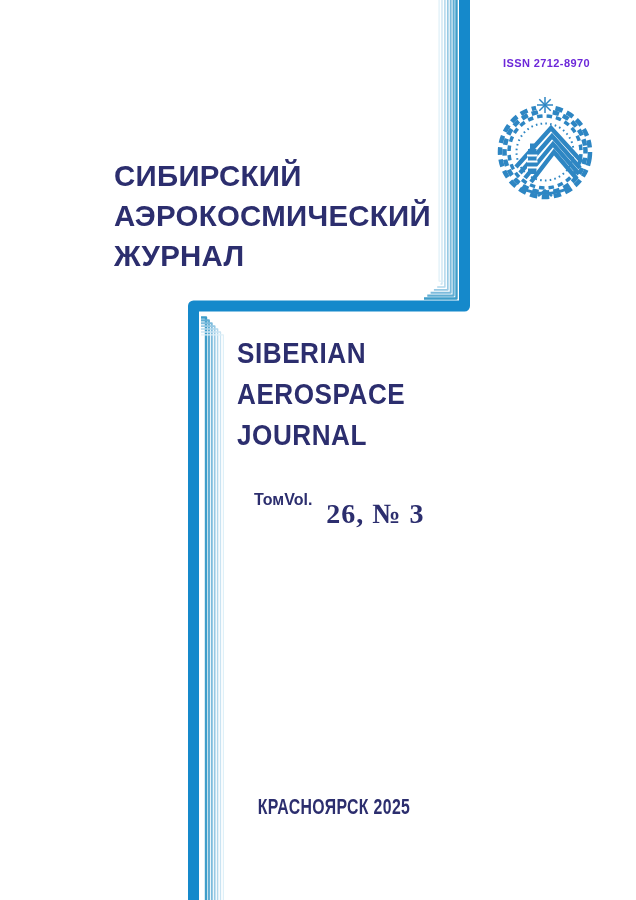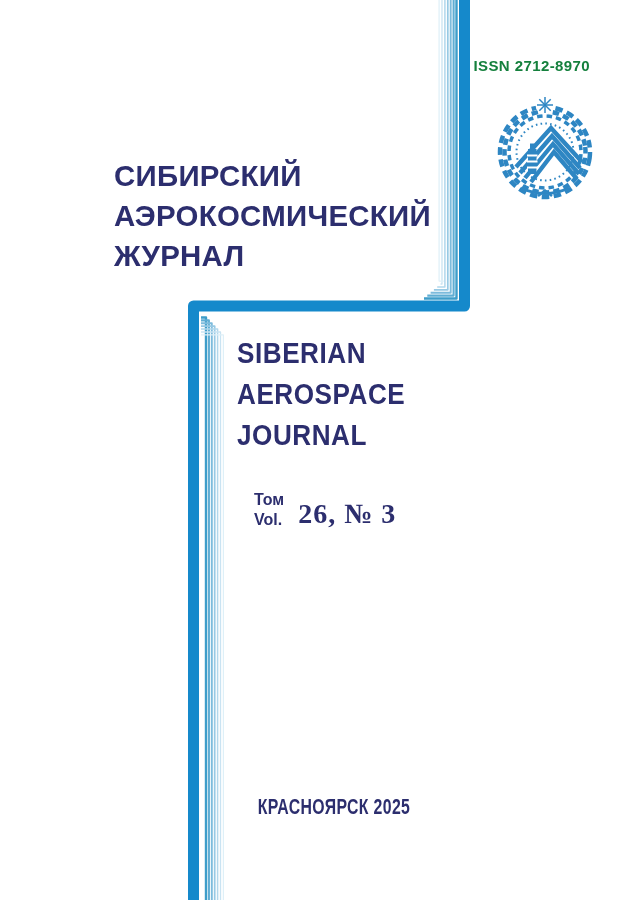--- a/index.html
+++ b/index.html
@@ -3,39 +3,39 @@
 <meta charset="utf-8">
 <style>
   html,body{margin:0;padding:0;background:#fff;}
   .cover{
     position:relative;width:636px;height:900px;background:#ffffff;
     overflow:hidden;font-family:"Liberation Sans",sans-serif;
   }
   .swoosh{position:absolute;left:0;top:0;width:636px;height:900px;}
   .issn{
     position:absolute;top:57px;right:46px;
-    font-size:15px;font-weight:bold;letter-spacing:.4px;color:#15803d;
+    font-size:11px;font-weight:bold;letter-spacing:.4px;color:#6d28d9;
     white-space:nowrap;
   }
   .emblem{position:absolute;left:494px;top:95px;width:102px;height:112px;}
   .title-ru{
     position:absolute;left:114px;top:156px;
     font-size:30px;line-height:40px;font-weight:bold;letter-spacing:.3px;
     color:#2c2e6e;transform:scaleX(.98);transform-origin:left top;white-space:nowrap;
   }
   .title-en{
     position:absolute;left:237px;top:333px;
     font-size:29px;line-height:41px;font-weight:bold;letter-spacing:.6px;
     color:#2c2e6e;transform:scaleX(.9);transform-origin:left top;white-space:nowrap;
   }
   .volume{
     position:absolute;left:254px;top:490px;display:flex;align-items:flex-start;
     color:#2c2e6e;
   }
-  .volume-labels{display:flex;flex-direction:column;font-size:16px;line-height:20px;font-weight:bold;}
+  .volume-labels{display:flex;font-size:16px;line-height:20px;font-weight:bold;}
   .volume-value{
     font-family:"Liberation Serif",serif;font-weight:bold;
     font-size:28px;line-height:32px;letter-spacing:1px;margin-left:14px;margin-top:8px;
     white-space:nowrap;
   }
   .imprint{
     position:absolute;left:190px;top:794px;width:288px;text-align:center;
     font-size:22px;font-weight:bold;letter-spacing:.5px;color:#2c2e6e;
     transform:scaleX(.72);transform-origin:50% 0;white-space:nowrap;
   }

